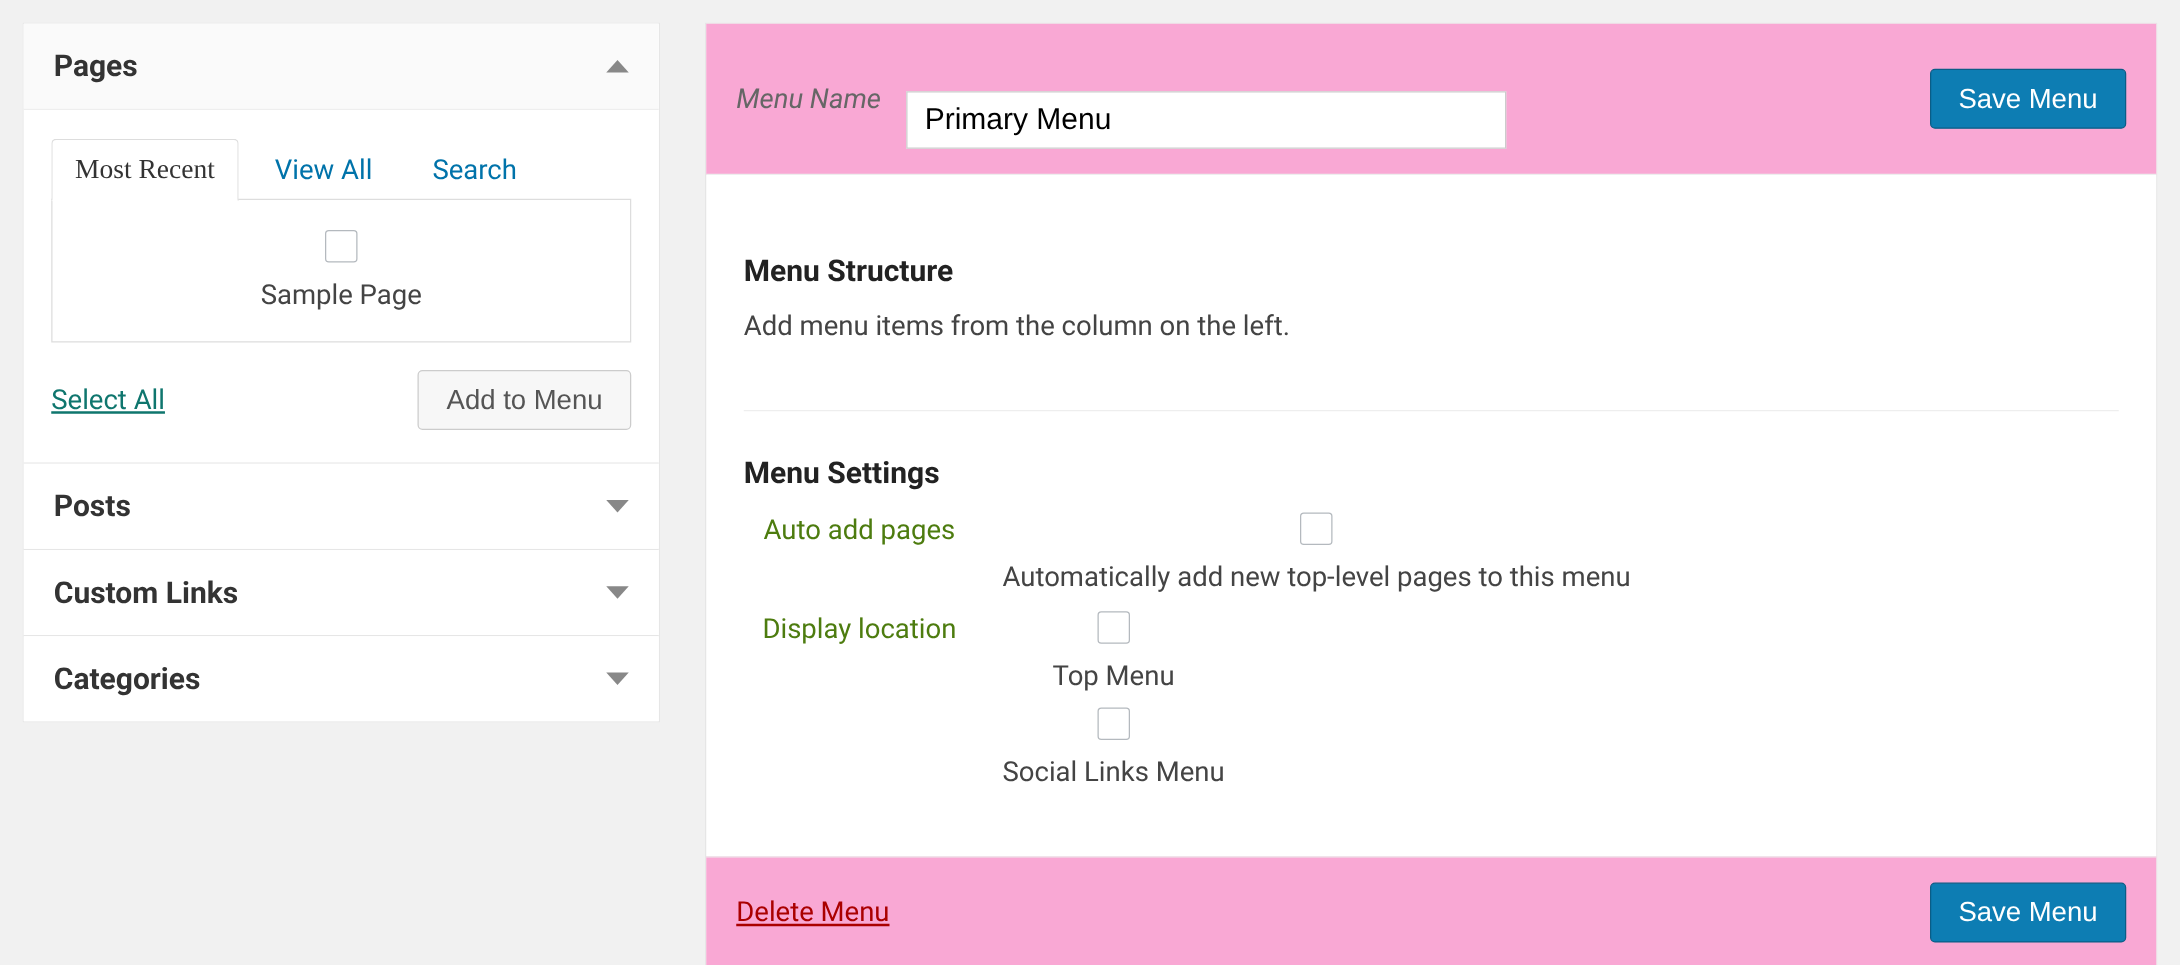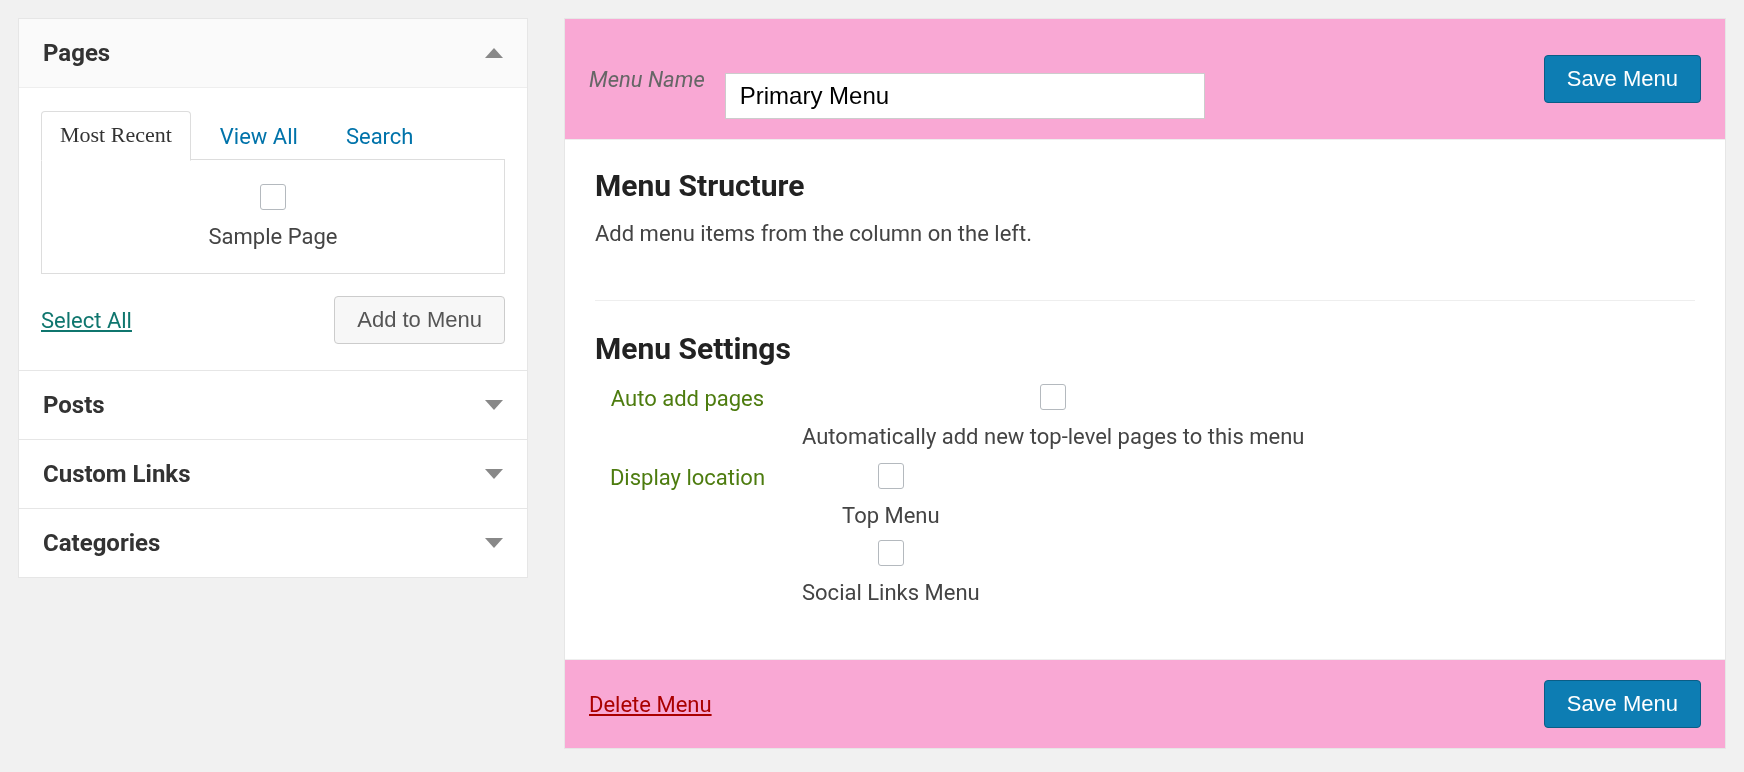--- a/index.html
+++ b/index.html
@@ -161,24 +161,25 @@
     padding: 8px 14px;
     border: 1px solid #ccc;
     width: 480px;
     background: #fff;
     margin-top: 34px;
   }
   .main-body {
     padding: 28px 30px 40px 30px;
   }
   h2.section {
-    font-size: 30px;
+    font-size: 24px;
     font-weight: 700;
     color: #222;
     margin-bottom: 18px;
+    margin-top: 35px;
   }
   .desc {
     font-size: 22px;
     color: #444;
     margin-bottom: 54px;
   }
   hr.sep {
     border: none;
     border-top: 1px solid #eee;
     margin: 0 0 30px 0;

